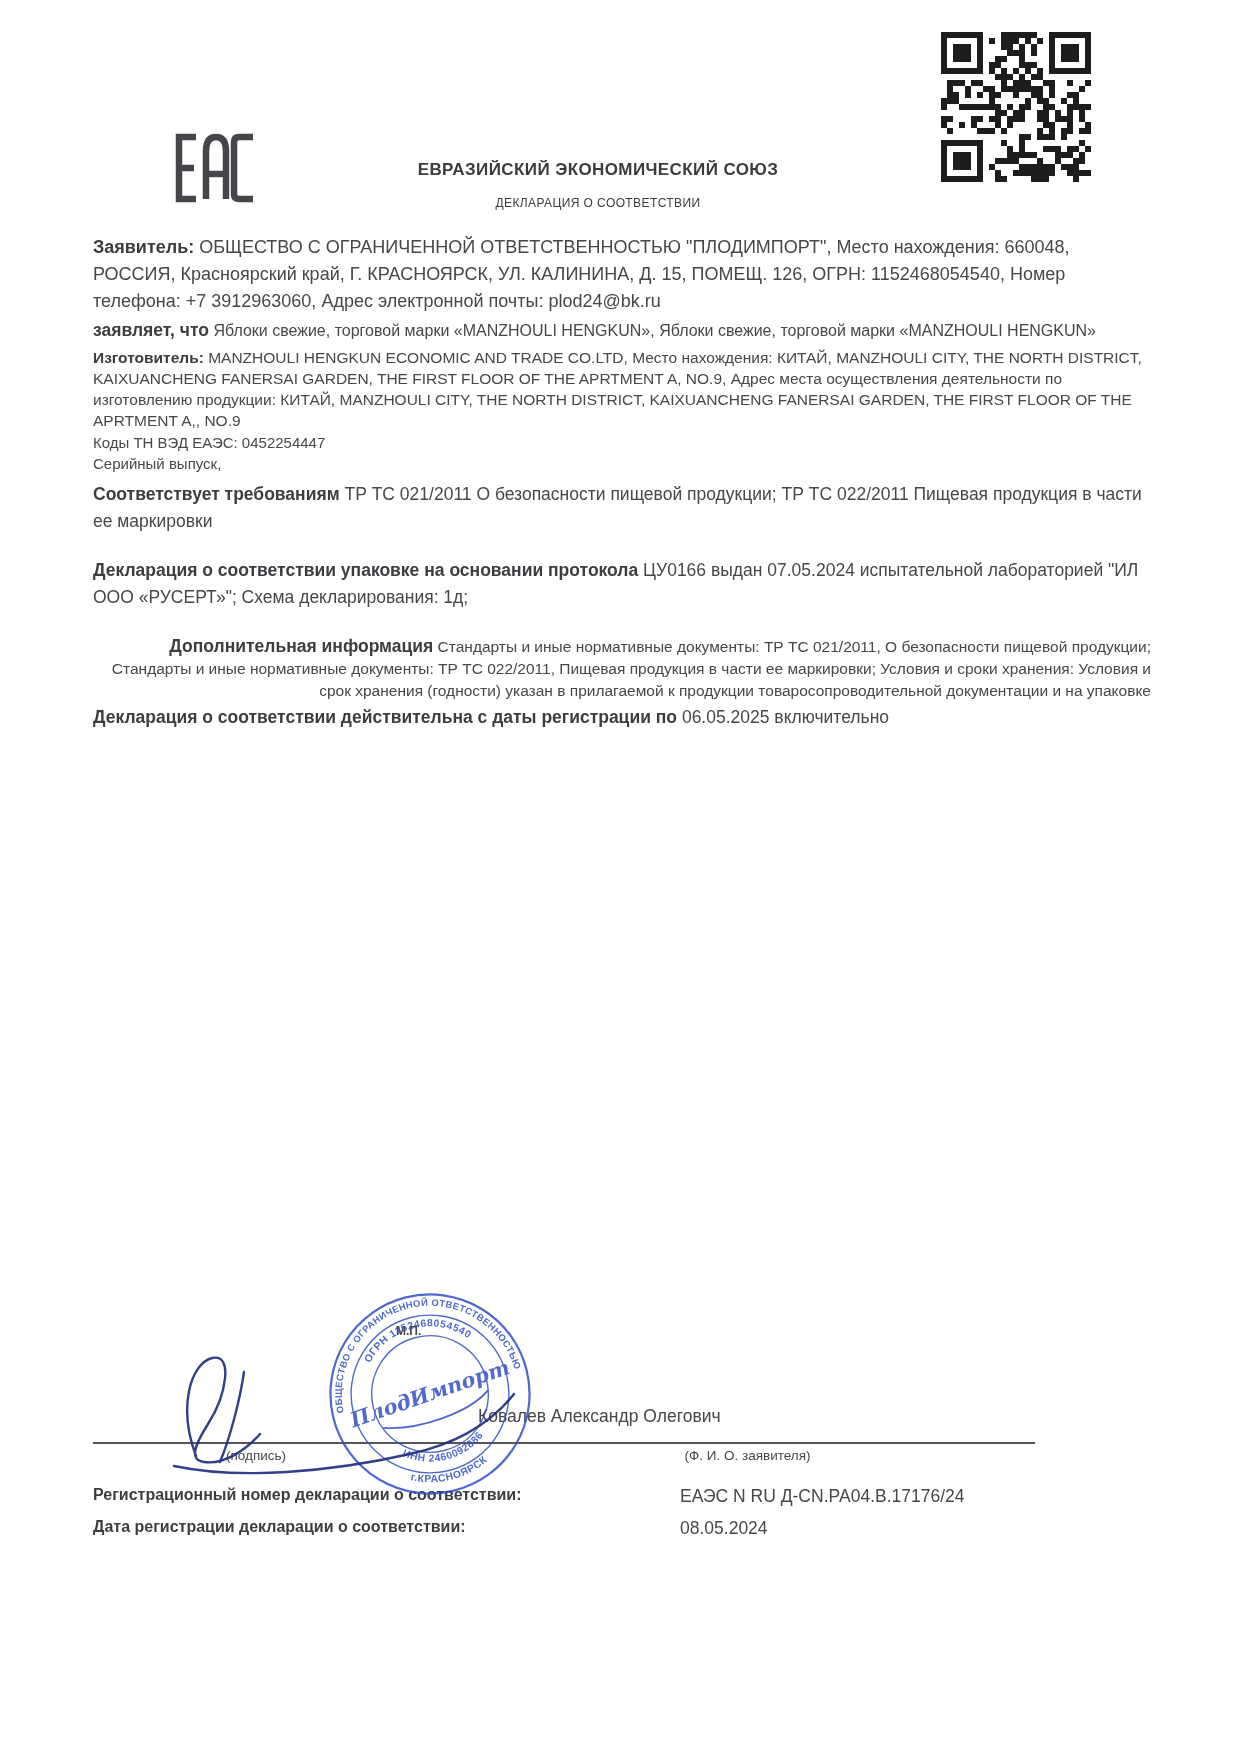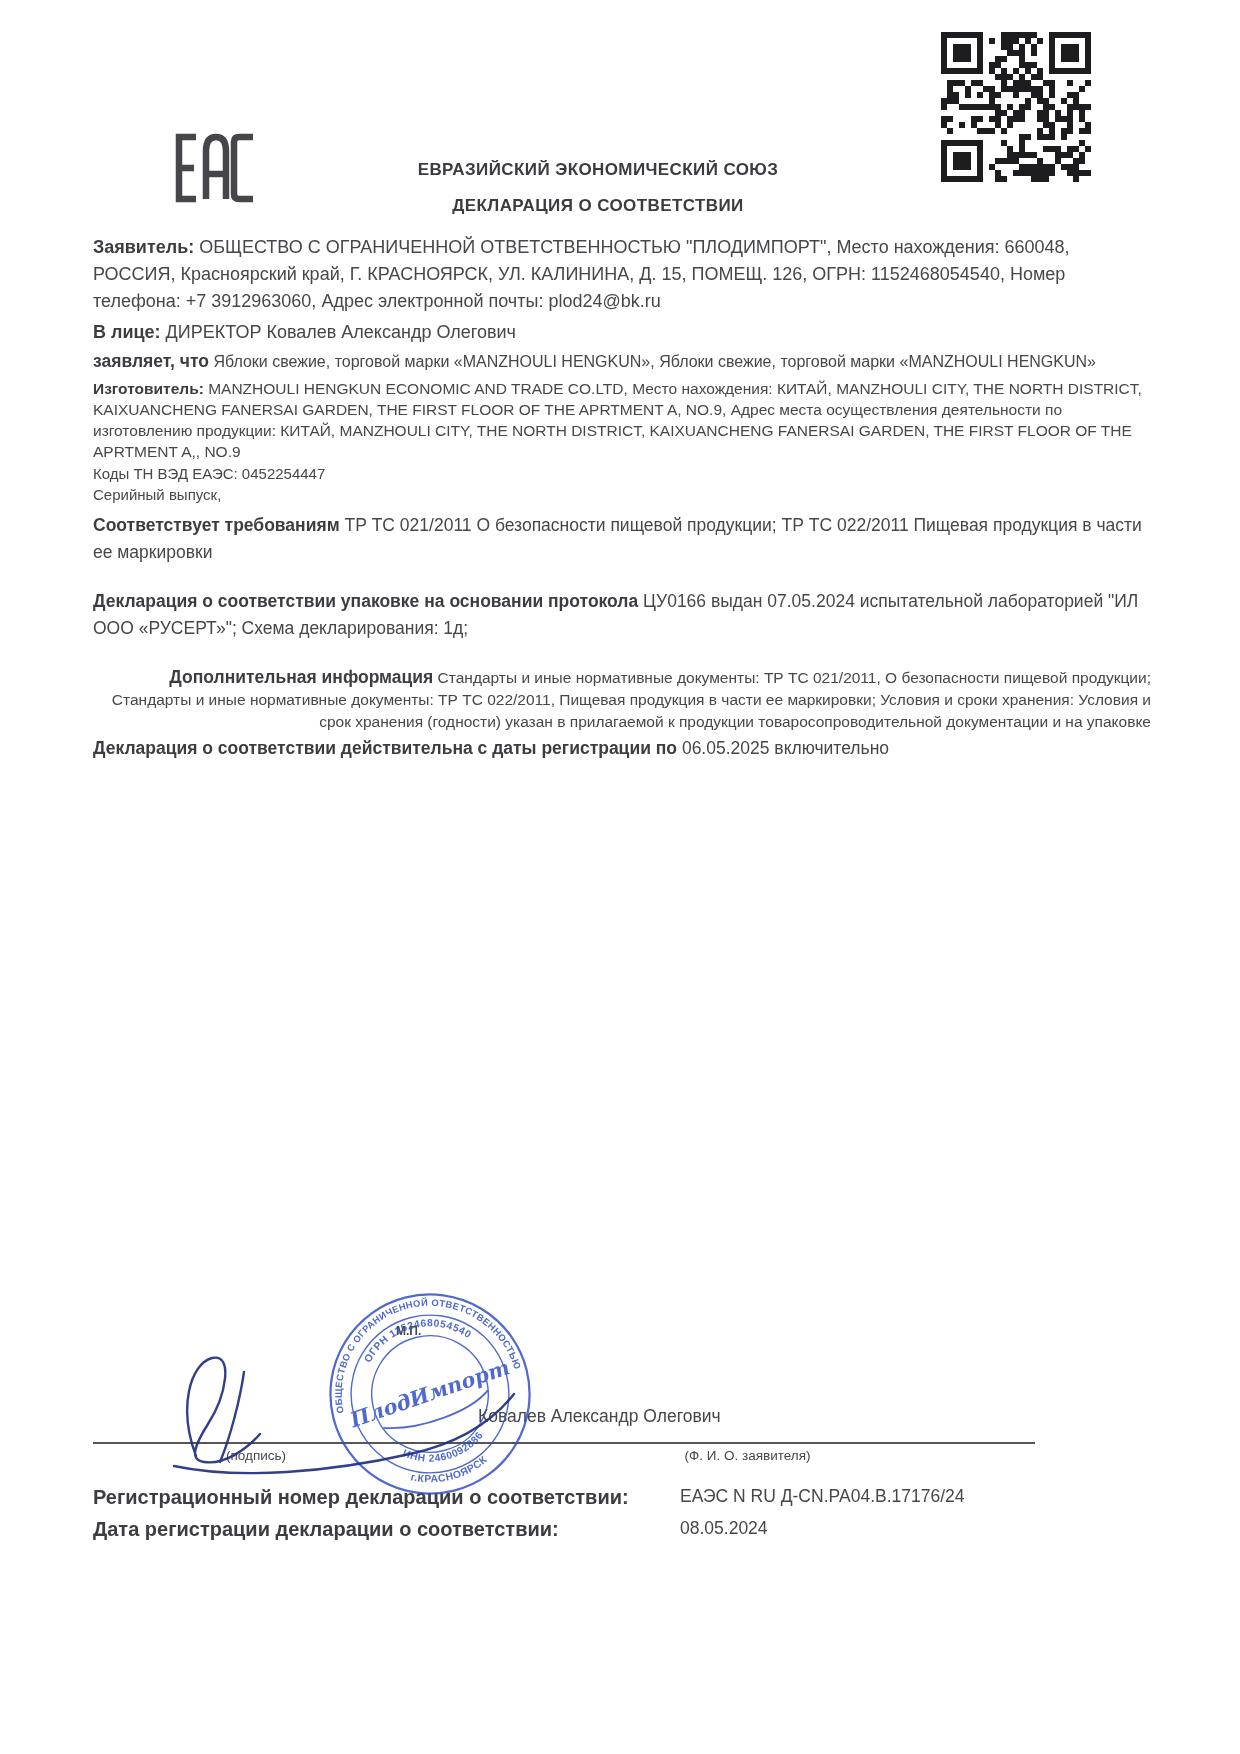--- a/index.html
+++ b/index.html
@@ -13,40 +13,40 @@
     overflow:hidden;
   }
   .b{font-weight:700;color:#3d3d41;}
   
   .qr{position:absolute;left:935px;top:18px;padding:6px;background:#fff;}
   
   .eac{position:absolute;left:170px;top:124px;}
   
   .headers{position:absolute;left:0;top:152px;width:1196px;text-align:center;}
   .h1{font-size:17px;font-weight:700;letter-spacing:.4px;color:#3c3c40;margin:0 0 16px 0;}
-  .h2{font-size:17px;font-weight:700;letter-spacing:.4px;color:#3c3c40;margin:0;}
+  .h2{font-size:12px;font-weight:400;letter-spacing:.4px;color:#3c3c40;margin:0;}
   
   .body-col{position:absolute;left:93px;top:226px;width:1058px;}
   .body-col p{margin:0;}
   .p-lg{font-size:18px;line-height:27px;margin-bottom:4px !important;}
   .p-md{font-size:16px;line-height:22.5px;margin-bottom:4px !important;}
   .p-sm{font-size:15.5px;line-height:21px;margin-bottom:2px !important;}
   .p-xs{font-size:15px;line-height:20.5px;margin-bottom:1px !important;}
   .p-req{font-size:17.5px;line-height:27px;}
   .mt-req{margin-top:6px !important;margin-bottom:22px !important;}
   .mt-prot{margin-bottom:24px !important;}
   .lbl-lg{font-size:17.5px;}
   .addinfo-text{font-size:15.5px;line-height:22px;text-align:right;}
   
   .mp-label{position:absolute;left:396px;top:1316px;font-size:12px;z-index:1;font-weight:bold;}
   .sig-name{position:absolute;left:478px;top:1398px;font-size:17.5px;z-index:1;}
   .sig-rule{position:absolute;left:93px;top:1434px;width:942px;border-top:2px solid #55555a;z-index:1;}
   .cap-sign{position:absolute;left:186px;top:1440px;width:140px;text-align:center;font-size:13.5px;z-index:1;}
   .cap-fio{position:absolute;left:655px;top:1440px;width:185px;text-align:center;font-size:13.5px;z-index:1;}
-  .reg-label{position:absolute;left:93px;font-size:20px;font-weight:700;color:#3d3d41;z-index:1;text-align:right;}
+  .reg-label{position:absolute;left:93px;font-size:16px;font-weight:700;color:#3d3d41;z-index:1;text-align:right;}
   .reg-value{position:absolute;left:680px;font-size:17.5px;z-index:1;}
   .row-num{top:1478px;}
   .row-date{top:1510px;}
   
   .stamp{
     position:absolute;left:322px;top:1278px;width:216px;height:216px;
     transform:rotate(-14deg);
     color:#2e4dc4;opacity:.84;z-index:4;
   }
   .stamp text{fill:currentColor;}
@@ -382,21 +382,20 @@
 
   <div class="headers">
     <div class="h1">ЕВРАЗИЙСКИЙ ЭКОНОМИЧЕСКИЙ СОЮЗ</div>
     <div class="h2">ДЕКЛАРАЦИЯ О СООТВЕТСТВИИ</div>
   </div>
 
   <div class="body-col">
 
     <p class="p-lg"><span class="b">Заявитель:</span><span> ОБЩЕСТВО С ОГРАНИЧЕННОЙ ОТВЕТСТВЕННОСТЬЮ "ПЛОДИМПОРТ", Место нахождения: 660048, РОССИЯ,  Красноярский край, Г. КРАСНОЯРСК, УЛ. КАЛИНИНА, Д. 15, ПОМЕЩ. 126, ОГРН: 1152468054540, Номер телефона: +7 3912963060, Адрес электронной почты: plod24@bk.ru</span></p>
 
-    <p class="p-lg"><span class="b">В лице:</span><span> ДИРЕКТОР Ковалев Александр Олегович</span></p>
 
     <p class="p-md"><span class="b lbl-lg">заявляет, что</span><span>  Яблоки свежие, торговой марки «MANZHOULI HENGKUN», Яблоки свежие, торговой марки «MANZHOULI HENGKUN»</span></p>
 
     <p class="p-sm"><span class="b">Изготовитель:</span><span> MANZHOULI HENGKUN ECONOMIC AND TRADE CO.LTD, Место нахождения: КИТАЙ, MANZHOULI CITY, THE NORTH DISTRICT, KAIXUANCHENG FANERSAI GARDEN, THE FIRST FLOOR OF THE APRTMENT A, NO.9, Адрес места осуществления деятельности по изготовлению продукции: КИТАЙ, MANZHOULI CITY, THE NORTH DISTRICT, KAIXUANCHENG FANERSAI GARDEN, THE FIRST FLOOR OF THE APRTMENT A,, NO.9</span></p>
 
     <p class="p-xs">Коды ТН ВЭД ЕАЭС: 0452254447</p>
     <p class="p-xs">Серийный выпуск,</p>
 
     <p class="p-req mt-req"><span class="b">Соответствует требованиям</span><span>  ТР ТС 021/2011 О безопасности пищевой продукции; ТР ТС 022/2011 Пищевая продукция в части ее маркировки</span></p>
 

